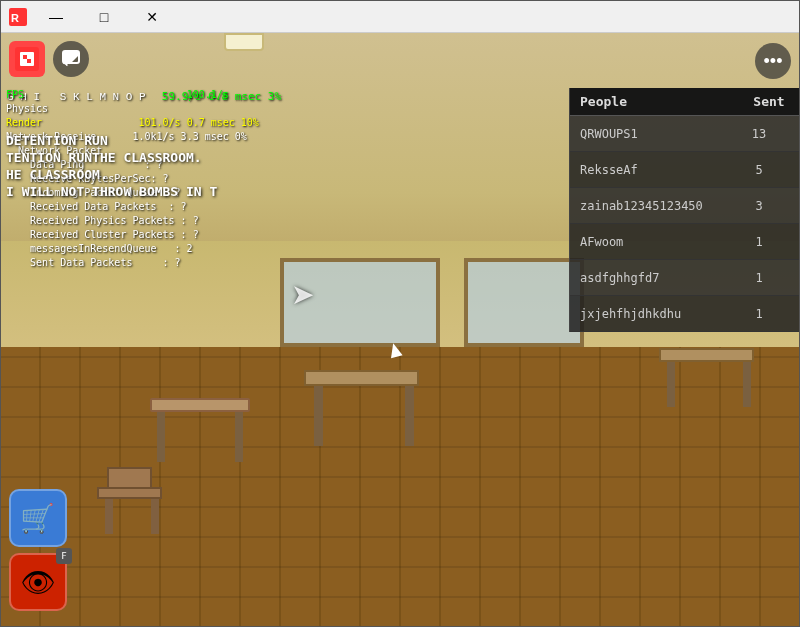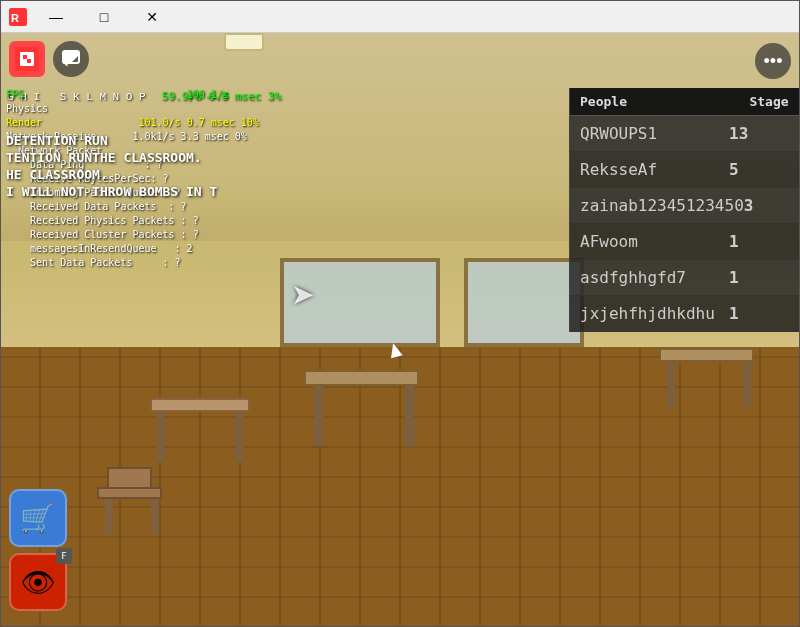--- a/index.html
+++ b/index.html
@@ -172,22 +172,22 @@
       padding: 6px 10px; font-size: 13px; color: #ddd; font-family: monospace;
       font-weight: bold;
     }
     .people-col-people { flex: 1; }
     .people-col-stage { width: 60px; text-align: center; }
     .people-row {
       display: flex; align-items: center; border-bottom: 1px solid #333;
       padding: 5px 10px; min-height: 36px;
     }
     .people-row:nth-child(odd) { background: rgba(255,255,255,0.04); }
-    .people-name { flex: 1; color: #ccc; font-size: 16px; font-family: monospace; }
-    .people-stage-val { width: 60px; color: #ccc; font-size: 16px; font-family: monospace; font-weight: bold; }
+    .people-name { flex: 1; color: #ccc; font-size: 12px; font-family: monospace; }
+    .people-stage-val { width: 60px; text-align: center; color: #ccc; font-size: 12px; font-family: monospace; }
 
     
     .menu-btn-top {
       position: absolute; top: 10px; right: 8px; z-index: 30;
       width: 36px; height: 36px; background: rgba(50,50,50,0.7);
       border-radius: 50%; border: none; cursor: pointer;
       display: flex; align-items: center; justify-content: center; color: white; font-size: 18px;
     }
 
     
@@ -337,21 +337,21 @@
         </div>
         <div class="f-badge">F</div>
       </div>
     </div>
 
     <div class="arrow-cursor"></div>
 
     <div class="people-panel">
       <div class="people-header">
         <div class="people-col-header people-col-people">People</div>
-        <div class="people-col-header people-col-stage">Stage</div>
+        <div class="people-col-header people-col-stage">Sent</div>
       </div>
       <div id="people-rows-container">
       <div class="people-row">
             <span class="people-name">QRWOUPS1</span>
             <span class="people-stage-val">13</span>
           </div>
           <div class="people-row">
             <span class="people-name">ReksseAf</span>
             <span class="people-stage-val">5</span>
           </div>

